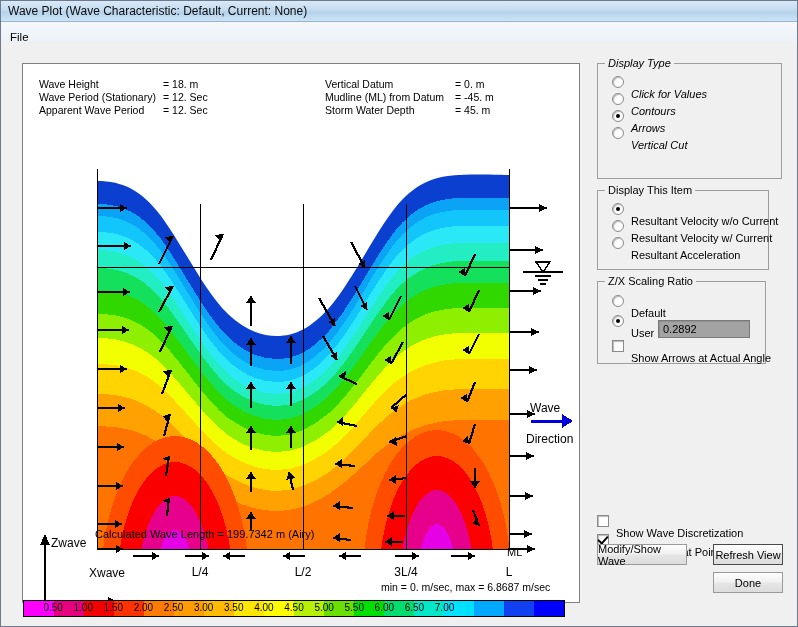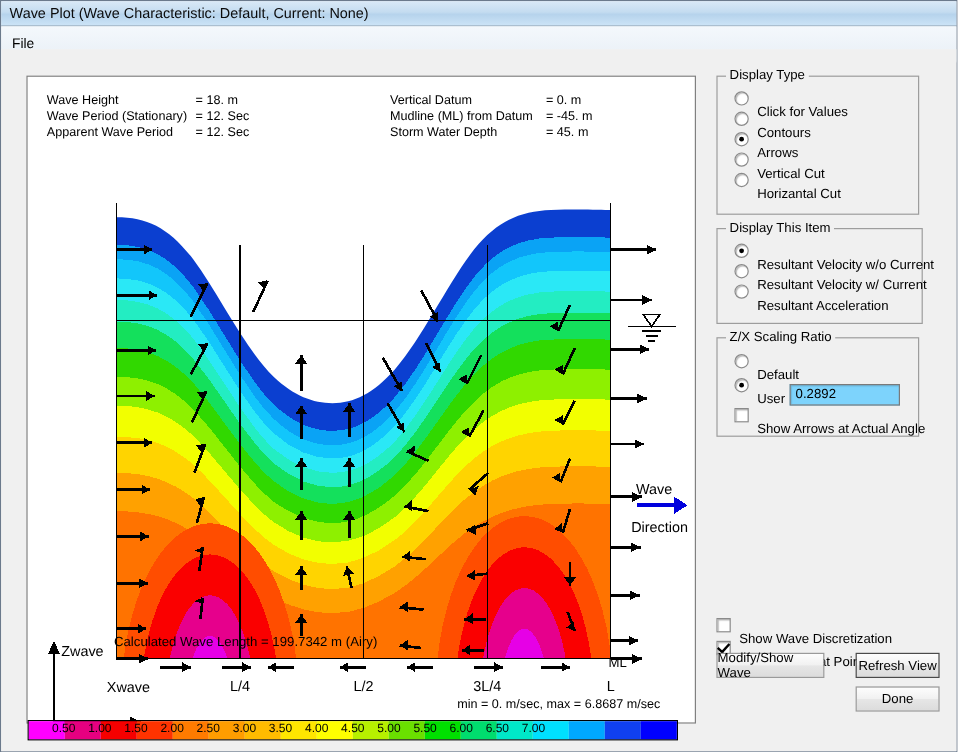--- a/index.html
+++ b/index.html
@@ -82,21 +82,21 @@
     width:12px;height:12px;border:1px solid #8a8a8a;background:#fff;
     box-shadow:inset 1px 1px 1px rgba(0,0,0,.28);
     margin-right:7px;flex:0 0 auto;position:relative;box-sizing:border-box;
   }
   .chk.on::after{
     content:"";position:absolute;left:2px;top:-1px;width:4px;height:8px;
     border:solid #000;border-width:0 2px 2px 0;transform:rotate(42deg);
   }
   .lbl{font-size:11px;color:#000;margin-top:24px;}
   .txtfield{
-    position:absolute;border:1px solid #7a7a7a;background:#7dd3fc;
+    position:absolute;border:1px solid #7a7a7a;background:#a3a3a3;
     box-sizing:border-box;font-size:11px;padding:1px 4px;
     display:flex;align-items:center;color:#000;
     box-shadow:inset 1px 1px 1px rgba(0,0,0,.12);
   }
   .btn{
     position:absolute;box-sizing:border-box;
     background:linear-gradient(to bottom,#fdfdfd 0%,#f1f1f1 48%,#e6e6e6 52%,#dcdcdc 100%);
     border:1px solid #9a9a9a;font-size:11px;color:#000;
     display:flex;align-items:center;justify-content:center;
     font-family:"Liberation Sans",sans-serif;cursor:default;
@@ -440,42 +440,38 @@
         <span style="left: 210.778px;">3.50</span>
         <span style="left: 240.889px;">4.00</span>
         <span style="left: 271px;">4.50</span>
         <span style="left: 301.111px;">5.00</span>
         <span style="left: 331.222px;">5.50</span>
         <span style="left: 361.333px;">6.00</span>
         <span style="left: 391.444px;">6.50</span>
         <span style="left: 421.556px;">7.00</span>
       </div>
 
-    <div class="grp" style="left:596px;top:22px;width:169px;height:116px;">
+    <div class="grp" style="left:596px;top:22px;width:185px;height:116px;font-style:italic;">
       <div class="leg">Display Type</div>
       <div style="padding-top:9px;">
         <div class="radio-row">
           <span class="radio"></span>
           <span class="lbl">Click for Values</span>
         </div>
         <div class="radio-row">
           <span class="radio"></span>
           <span class="lbl">Contours</span>
         </div>
         <div class="radio-row">
           <span class="radio on"></span>
           <span class="lbl">Arrows</span>
         </div>
         <div class="radio-row">
           <span class="radio"></span>
           <span class="lbl">Vertical Cut</span>
-        </div>
-        <div class="radio-row">
-          <span class="radio"></span>
-          <span class="lbl">Horizantal Cut</span>
         </div>
       </div>
     </div>
 
     <div class="grp" style="left:596px;top:149px;width:172px;height:80px;">
       <div class="leg">Display This Item</div>
       <div style="padding-top:9px;">
         <div class="radio-row">
           <span class="radio on"></span>
           <span class="lbl">Resultant Velocity w/o Current</span>

